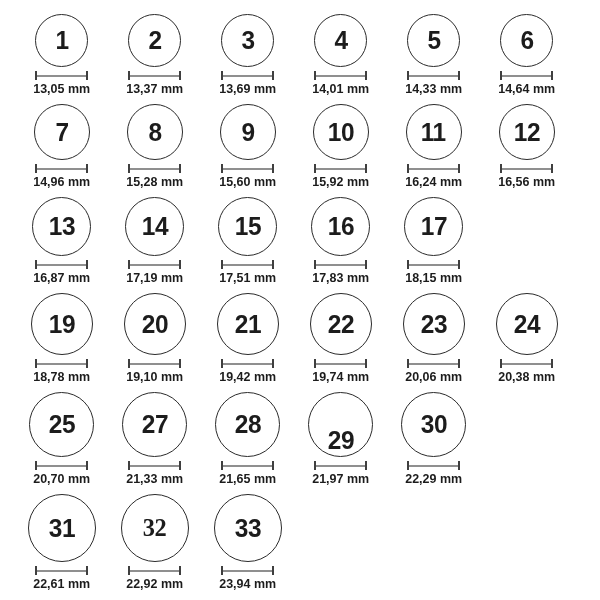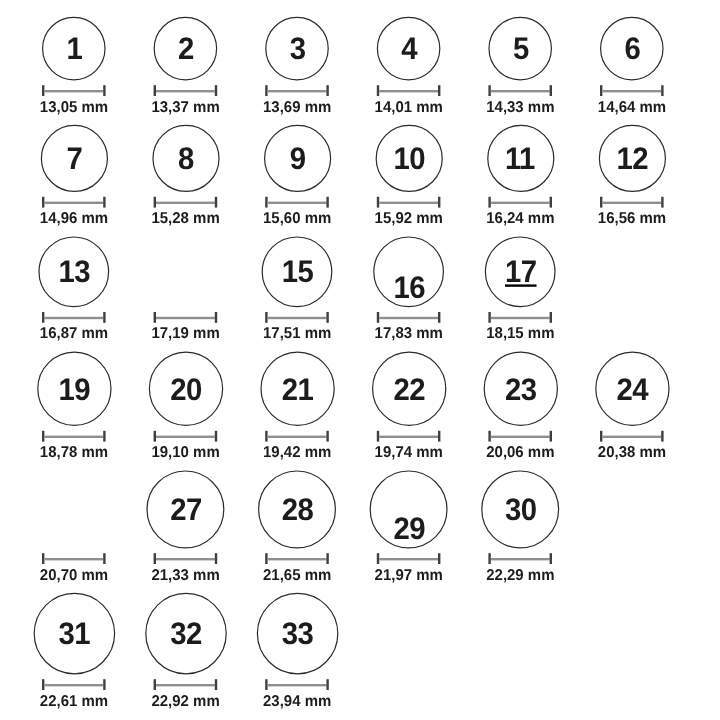--- a/index.html
+++ b/index.html
@@ -223,51 +223,54 @@
       <span class="num">13</span>
     </div>
     <div class="mline">
       <span class="tick"></span>
       <span class="bar"></span>
       <span class="tick"></span>
     </div>
     <div class="dlabel">16,87 mm</div>
   </div>
         <div class="cell">
+    <div class="circle" style="width: 59px; height: 59px;">
+      <span class="num">14</span>
+    </div>
     <div class="mline">
       <span class="tick"></span>
       <span class="bar"></span>
       <span class="tick"></span>
     </div>
     <div class="dlabel">17,19 mm</div>
   </div>
         <div class="cell">
     <div class="circle" style="width: 59px; height: 59px;">
       <span class="num">15</span>
     </div>
     <div class="mline">
       <span class="tick"></span>
       <span class="bar"></span>
       <span class="tick"></span>
     </div>
     <div class="dlabel">17,51 mm</div>
   </div>
         <div class="cell">
-    <div class="circle" style="width: 59px; height: 59px; align-items: flex-end;">
+    <div class="circle" style="width: 59px; height: 59px;">
       <span class="num">16</span>
     </div>
     <div class="mline">
       <span class="tick"></span>
       <span class="bar"></span>
       <span class="tick"></span>
     </div>
     <div class="dlabel">17,83 mm</div>
   </div>
         <div class="cell">
-    <div class="circle" style="width: 59px; height: 59px; text-decoration: underline;">
+    <div class="circle" style="width: 59px; height: 59px;">
       <span class="num">17</span>
     </div>
     <div class="mline">
       <span class="tick"></span>
       <span class="bar"></span>
       <span class="tick"></span>
     </div>
     <div class="dlabel">18,15 mm</div>
   </div>
       </div>
@@ -334,20 +337,23 @@
     <div class="mline">
       <span class="tick"></span>
       <span class="bar"></span>
       <span class="tick"></span>
     </div>
     <div class="dlabel">20,38 mm</div>
   </div>
       </div>
       <div class="row">
         <div class="cell">
+    <div class="circle" style="width: 65px; height: 65px;">
+      <span class="num">25</span>
+    </div>
     <div class="mline">
       <span class="tick"></span>
       <span class="bar"></span>
       <span class="tick"></span>
     </div>
     <div class="dlabel">20,70 mm</div>
   </div>
         <div class="cell">
     <div class="circle" style="width: 65px; height: 65px;">
       <span class="num">27</span>
@@ -399,21 +405,21 @@
       <span class="num">31</span>
     </div>
     <div class="mline">
       <span class="tick"></span>
       <span class="bar"></span>
       <span class="tick"></span>
     </div>
     <div class="dlabel">22,61 mm</div>
   </div>
         <div class="cell">
-    <div class="circle" style="width: 68px; height: 68px;">
+    <div class="circle" style="width: 68px; height: 68px; font-family: Liberation Serif, serif;">
       <span class="num">32</span>
     </div>
     <div class="mline">
       <span class="tick"></span>
       <span class="bar"></span>
       <span class="tick"></span>
     </div>
     <div class="dlabel">22,92 mm</div>
   </div>
         <div class="cell">

